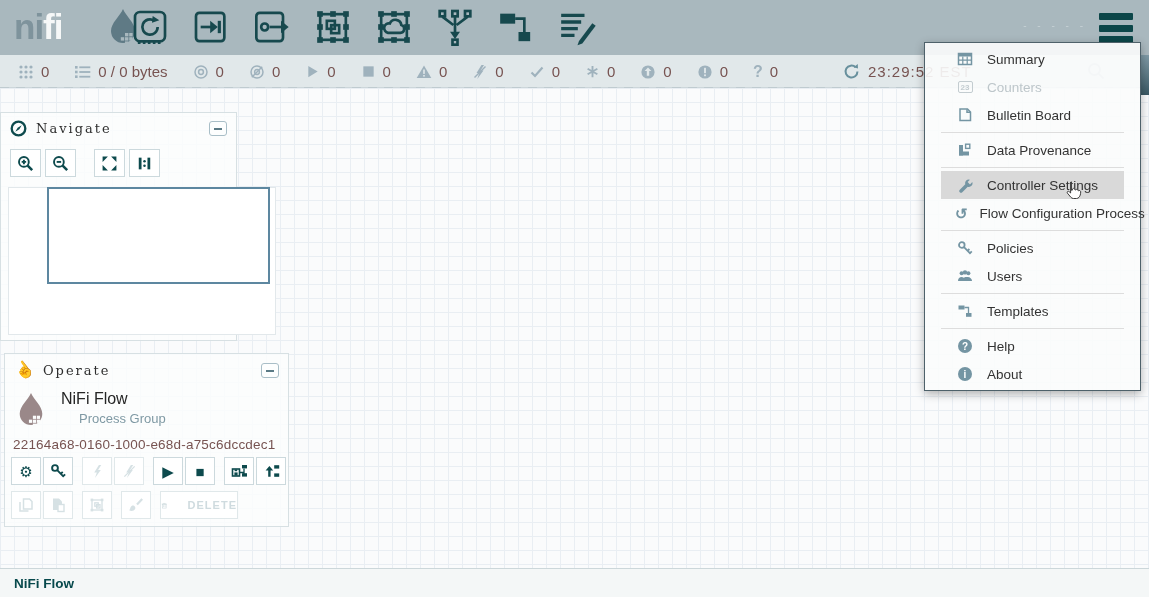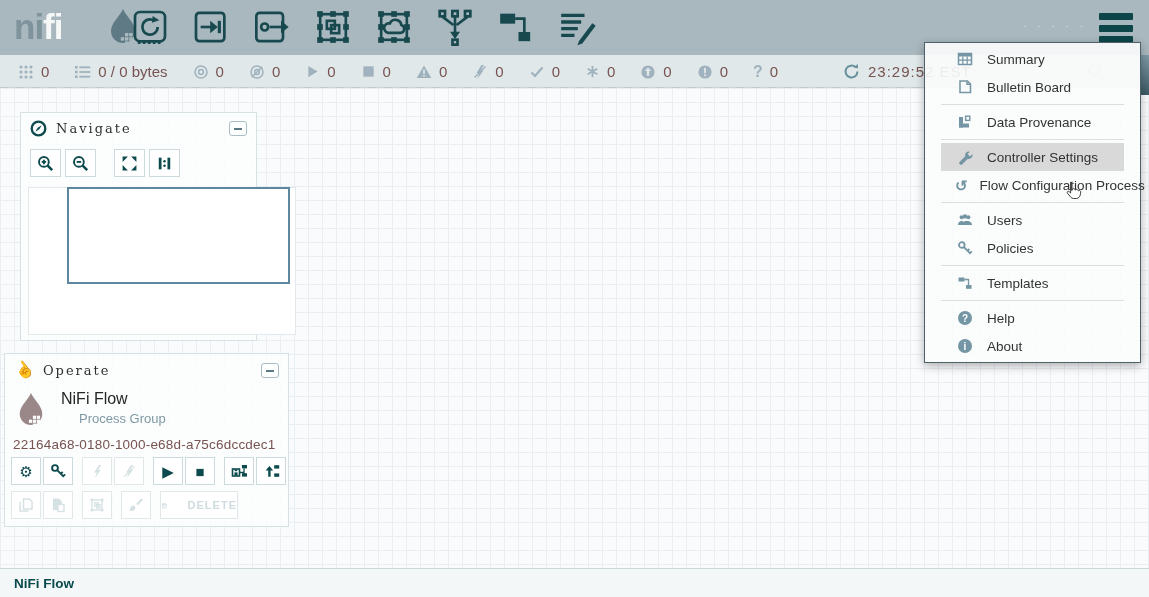--- a/index.html
+++ b/index.html
@@ -39,21 +39,21 @@
      background-image:linear-gradient(#e9eef3 1px, transparent 1px), linear-gradient(90deg,#e9eef3 1px, transparent 1px);
      background-size:14px 14px; }
 
   
   .panel { position:absolute; background:rgba(252,253,253,0.86); border:1px solid #d7e0e3; }
   .panel-hd { display:flex; align-items:center; padding:7px 9px 4px 9px; }
   .panel-title { font-family:"DejaVu Serif", serif; font-size:13px; letter-spacing:2px; color:#2f2f2f; margin-left:9px; flex:1; }
   .min-btn { width:18px; height:15px; border:1px solid #a9bec7; border-radius:3px; background:#fdfefe; position:relative; cursor:pointer; }
   .min-btn::after { content:''; position:absolute; left:4px; right:4px; top:6px; height:2px; background:#5b7a85; }
 
-  .navigate { left:20px; top:24px; width:237px; height:229px; }
+  .navigate { left:0; top:24px; width:237px; height:229px; }
   .nav-btns { display:flex; gap:4px; margin:8px 0 0 9px; }
   .nav-btn { width:31px; height:28px; background:#fff; border:1px solid #ccd9dd; display:flex; align-items:center; justify-content:center; cursor:pointer; }
   .nav-gap { width:10px; }
   .birdseye { position:absolute; left:7px; top:74px; width:268px; height:148px; background:#fff; border:1px solid #e2e8eb; }
   .viewport-rect { position:absolute; left:38px; top:-1px; width:223px; height:97px; border:2px solid #5d87a0; background:#fff; cursor:move; }
 
   .operate { left:4px; top:265px; width:285px; height:174px; }
   .op-flow { position:absolute; left:10px; top:36px; display:flex; }
   .op-flow-name { font-size:16px; color:#262626; margin-left:14px; }
   .op-flow-type { font-size:13px; color:#7f99a4; margin-left:32px; margin-top:3px; }
@@ -378,21 +378,21 @@
               <rect x="11.6" y="14.6" width="1.7" height="1.7"></rect>
               <rect x="7.4" y="14.6" width="1.7" height="1.7"></rect>
               <rect x="9.5" y="16.7" width="1.7" height="1.7"></rect>
             </g>
           </svg>
         <div>
           <div class="op-flow-name">NiFi Flow</div>
           <div class="op-flow-type">Process Group</div>
         </div>
       </div>
-      <div class="op-id">22164a68-0180-1000-e68d-a75c6dccdec1</div>
+      <div class="op-id">22164a68-0160-1000-e68d-a75c6dccdec1</div>
 
       <div class="op-rows">
         <div class="op-row">
           <div class="op-grp">
             <div class="op-btn">
                 <span class="op-glyph">⚙</span>
               </div>
             <div class="op-btn">
               <svg width="16" height="16" viewBox="0 0 16 16" fill="none" stroke="#0d4a4d" stroke-width="1.9">
                   <circle cx="5" cy="5" r="2.9"></circle>
@@ -495,20 +495,26 @@
     <div class="menu-item">
       <span class="mi-ico">
           <svg width="16" height="16" viewBox="0 0 16 16">
             <rect x="1.5" y="2.5" width="13" height="11" fill="none" stroke="#7495a3" stroke-width="1.5"></rect>
             <rect x="1.5" y="2.5" width="13" height="3" fill="#7495a3"></rect>
             <path d="M5.8 5.5v8M10.2 5.5v8M1.5 9.2h13" stroke="#7495a3" stroke-width="1.2"></path>
           </svg>
         </span>
       <span class="mi-label">Summary</span>
     </div>
+    <div class="menu-item disabled">
+      <span class="mi-ico">
+          <span class="counters-box">23</span>
+        </span>
+      <span class="mi-label">Counters</span>
+    </div>
     <div class="menu-item">
       <span class="mi-ico">
           <svg width="16" height="16" viewBox="0 0 16 16" fill="none" stroke="#7495a3" stroke-width="1.5">
             <path d="M3 2h7.5L13.5 5v8.5H3z"></path>
             <path d="M10 2.3v3h3.2"></path>
           </svg>
         </span>
       <span class="mi-label">Bulletin Board</span>
     </div>
     <div class="menu-sep"></div>
@@ -531,40 +537,40 @@
         </span>
       <span class="mi-label">Controller Settings</span>
     </div>
     <div class="menu-item">
       <span class="mi-ico">
           <span class="mi-glyph">↺</span>
         </span>
       <span class="mi-label">Flow Configuration Process</span>
     </div>
     <div class="menu-sep"></div>
+    <div class="menu-item">
+      <span class="mi-ico">
+          <svg width="16" height="16" viewBox="0 0 16 16" fill="none" stroke="#7495a3" stroke-width="1.8">
+            <circle cx="4.8" cy="5" r="2.8"></circle>
+            <path d="M7 7.2l6.6 6.6M10.6 10.8l1.8-1.8M13 13.2l1.8-1.8"></path>
+          </svg>
+        </span>
+      <span class="mi-label">Policies</span>
+    </div>
     <div class="menu-item">
       <span class="mi-ico">
           <svg width="16" height="16" viewBox="0 0 16 16" fill="#7495a3">
             <circle cx="4.6" cy="5.2" r="2"></circle>
             <circle cx="11.4" cy="5.2" r="2"></circle>
             <circle cx="8" cy="4.4" r="2.2"></circle>
             <path d="M1 13c0-2.4 1.6-4 3.6-4 .8 0 1.5.2 2.1.7C7.3 9.3 8.6 9 8.6 9c2 0 3.4-.3 4.4.7.9.8 2 1.4 2 3.3z"></path>
           </svg>
         </span>
       <span class="mi-label">Users</span>
     </div>
-    <div class="menu-item">
-      <span class="mi-ico">
-          <svg width="16" height="16" viewBox="0 0 16 16" fill="none" stroke="#7495a3" stroke-width="1.8">
-            <circle cx="4.8" cy="5" r="2.8"></circle>
-            <path d="M7 7.2l6.6 6.6M10.6 10.8l1.8-1.8M13 13.2l1.8-1.8"></path>
-          </svg>
-        </span>
-      <span class="mi-label">Policies</span>
-    </div>
     <div class="menu-sep"></div>
     <div class="menu-item">
       <span class="mi-ico">
           <svg width="16" height="16" viewBox="0 0 16 16">
             <rect x="1.5" y="2.5" width="6" height="4" fill="#7495a3"></rect>
             <rect x="9" y="10" width="5.5" height="3.8" fill="#7495a3"></rect>
             <path d="M7.5 4.5h4v5.5" fill="none" stroke="#7495a3" stroke-width="1.3"></path>
           </svg>
         </span>
       <span class="mi-label">Templates</span>

